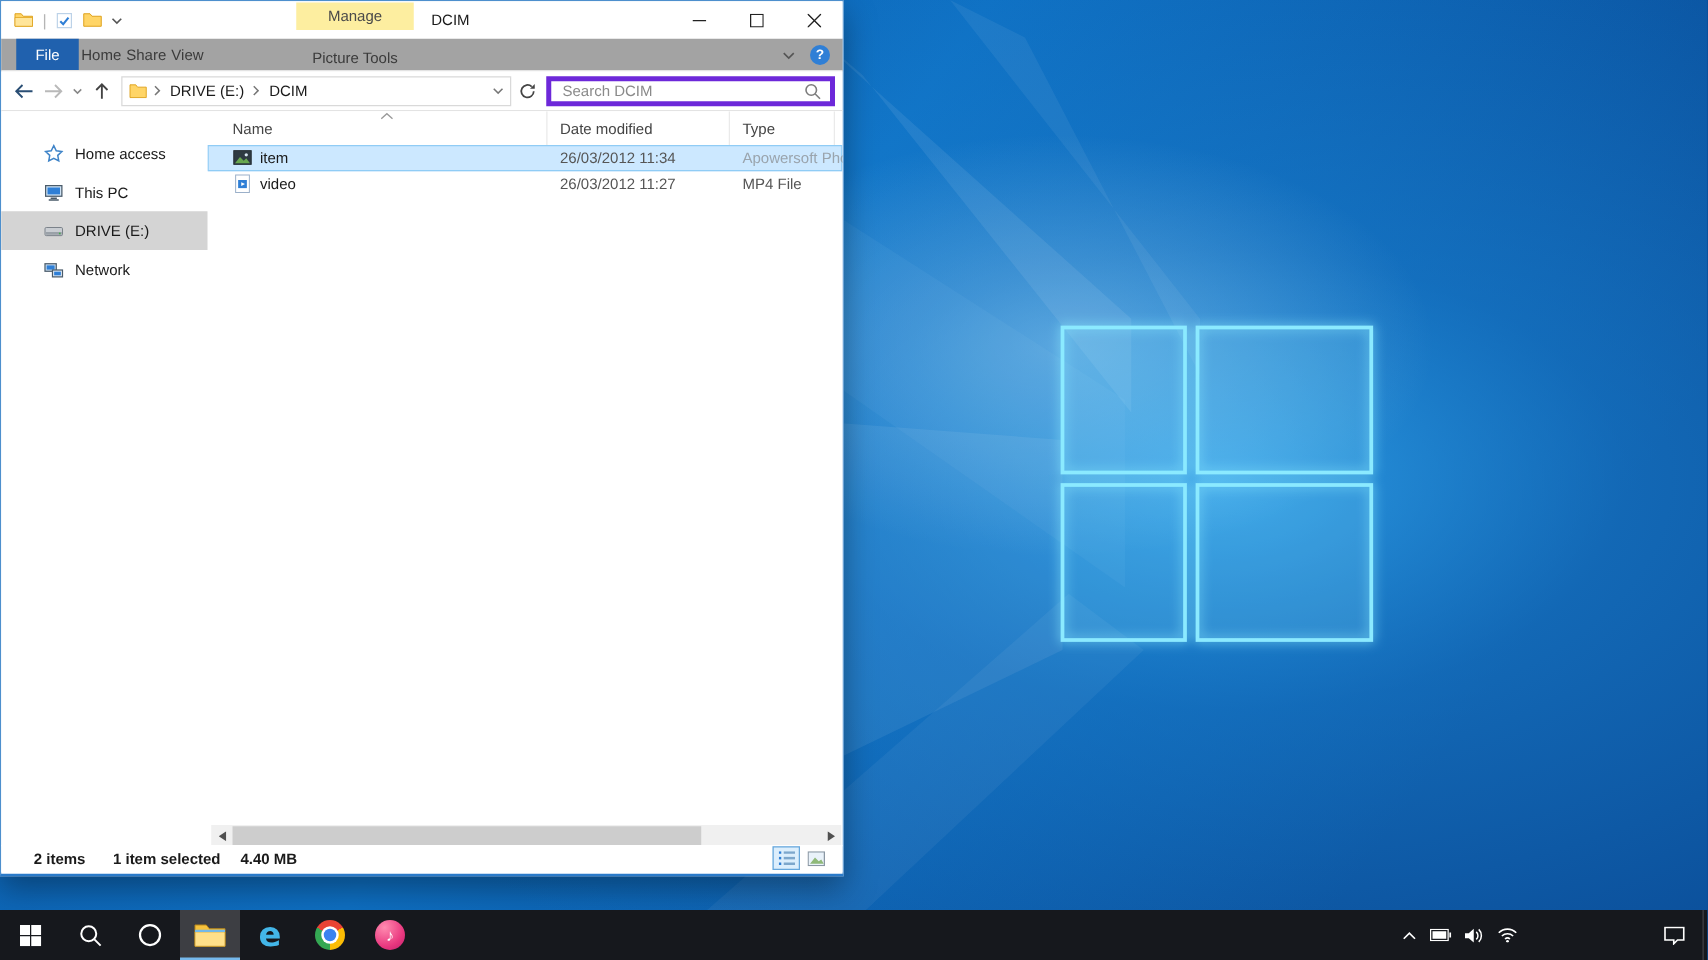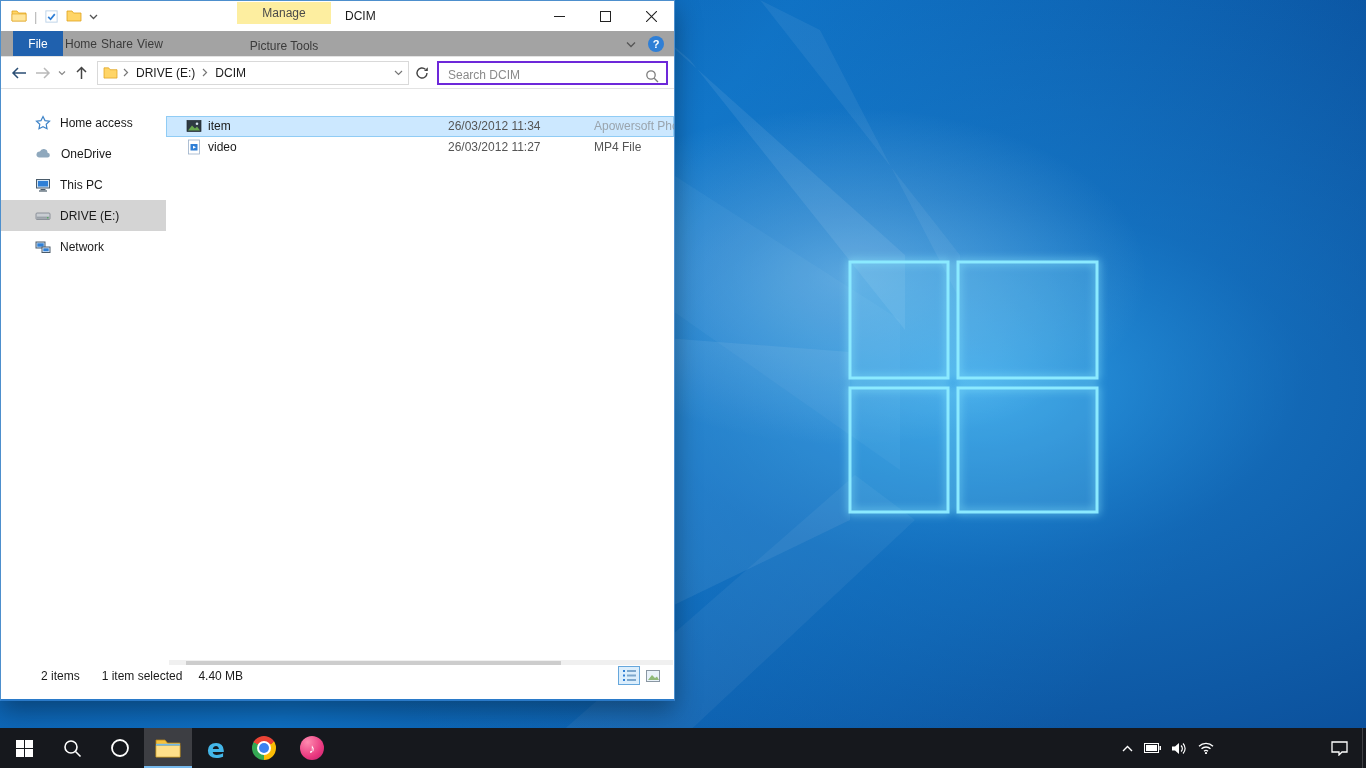--- a/index.html
+++ b/index.html
@@ -50,21 +50,21 @@
   .nav-btn { width:24px; height:24px; display:flex; align-items:center; justify-content:center; }
   .nav-btn.small { width:14px; }
   .addressbox {
     height:24px; border:1px solid #d9d9d9; flex:0 0 312px; display:flex; align-items:center;
     padding:0 5px; gap:5px; margin-left:4px; background:#fff;
   }
   .crumb { padding:0 2px; white-space:nowrap; }
   .addr-spacer { flex:1; }
   .refresh-btn { width:26px; height:24px; display:flex; align-items:center; justify-content:center; }
   .searchbox {
-    height:24px; border:2px solid #6d28d9; flex:1; display:flex; align-items:flex-end;
+    height:24px; border:4px solid #6d28d9; flex:1; display:flex; align-items:center;
     padding:0 7px; margin-left:2px; background:#fff;
   }
   .searchbox input { border:0; outline:0; flex:1; font-size:12px; font-family:inherit; color:#333; background:transparent; min-width:0; }
   .searchbox input::placeholder { color:#8a8a8a; opacity:1; }
 
   .bodyarea { position:absolute; top:88px; left:0; right:0; bottom:22px; background:#fff; }
   .sidebar { position:absolute; left:0; top:0; bottom:0; width:165px; padding-top:18px; }
   .side-item { height:31px; display:flex; align-items:center; gap:9px; padding-left:34px; color:#1a1a1a; cursor:default; }
   .side-item.selected { background:#d4d4d4; }
   .side-label { white-space:nowrap; }
@@ -84,21 +84,21 @@
   .f-name { position:absolute; left:42px; top:3px; }
   .f-date { position:absolute; left:282px; top:3px; color:#555; }
   .f-type { position:absolute; left:428px; top:3px; color:#555; white-space:nowrap; }
   .f-type.muted { color:#9aa4ad; }
 
   .hscroll { position:absolute; left:3px; right:1px; bottom:0; height:17px; background:#f0f0f0; }
   .sb-arrow { position:absolute; top:0; width:17px; height:17px; display:flex; align-items:center; justify-content:center; }
   .sb-arrow.left { left:0; } .sb-arrow.right { right:0; }
   .sb-thumb { position:absolute; left:17px; top:1px; width:375px; height:15px; background:#cdcdcd; }
 
-  .statusbar { position:absolute; left:0; right:0; bottom:12px; height:22px; background:#fff; display:flex; align-items:center; padding-left:40px; }
+  .statusbar { position:absolute; left:0; right:0; bottom:1px; height:22px; background:#fff; display:flex; align-items:center; padding-left:26px;font-weight:bold; }
   .sb-count { margin-right:22px; }
   .sb-sel { margin-right:16px; }
   .view-btns { position:absolute; right:10px; top:1px; display:flex; gap:2px; }
   .vb { width:22px; height:19px; display:flex; align-items:center; justify-content:center; border:1px solid transparent; }
   .vb.active { border-color:#66a7dc; background:#dceefc; }
 
   
   .taskbar { position:absolute; left:0; bottom:0; width:1366px; height:40px; background:#16181d; z-index:3; display:flex; }
   .tb-btn { width:48px; height:40px; display:flex; align-items:center; justify-content:center; }
   .tb-btn.active { background:rgba(255,255,255,0.17); box-shadow:inset 0 -2px 0 #76b9ed; }
@@ -292,28 +292,20 @@
       <div class="side-item">
         <span>
           <svg width="16" height="16" viewBox="0 0 16 16">
               <path d="M8 1.5l2 4.1 4.5.6-3.3 3.1.8 4.4L8 11.6l-4 2.1.8-4.4L1.5 6.2 6 5.6z" fill="none" stroke="#3f84c8" stroke-width="1.2"></path>
             </svg>
         </span>
         <span class="side-label">Home access</span>
       </div>
       <div class="side-item">
         <span>
-          <svg width="17" height="16" viewBox="0 0 17 16">
-              <path d="M4 11.5h8.3a2.4 2.4 0 0 0 .3-4.8A4 4 0 0 0 4.9 5.6 2.6 2.6 0 0 0 4 11.5z" fill="#8fa8bd"></path>
-            </svg>
-        </span>
-        <span class="side-label">OneDrive</span>
-      </div>
-      <div class="side-item">
-        <span>
           <svg width="16" height="16" viewBox="0 0 16 16">
               <rect x="1.5" y="2.5" width="13" height="8.5" fill="#cfe3f5" stroke="#4a5b6a" stroke-width="1"></rect>
               <rect x="3" y="4" width="10" height="5.5" fill="#2f7fd6"></rect>
               <rect x="5.5" y="12" width="5" height="1.2" fill="#4a5b6a"></rect>
               <rect x="4" y="13.4" width="8" height="1.2" fill="#4a5b6a"></rect>
             </svg>
         </span>
         <span class="side-label">This PC</span>
       </div>
       <div class="side-item selected">
@@ -333,20 +325,30 @@
               <rect x="2.3" y="4.3" width="6.4" height="3.4" fill="#2f7fd6"></rect>
               <rect x="7" y="8" width="8" height="5.5" fill="#e8f1fa" stroke="#4a5b6a" stroke-width="1"></rect>
               <rect x="8.3" y="9.3" width="5.4" height="3" fill="#2f7fd6"></rect>
             </svg>
         </span>
         <span class="side-label">Network</span>
       </div>
     </div>
 
     <div class="filepane">
+      <div class="colheads">
+        <span class="sort-ind">
+          <svg width="11" height="6" viewBox="0 0 11 6">
+              <path d="M1 5l4.5-4L10 5" fill="none" stroke="#9a9a9a" stroke-width="1.1"></path>
+            </svg>
+        </span>
+        <div class="ch ch-name">Name</div>
+        <div class="ch ch-date">Date modified</div>
+        <div class="ch ch-type">Type</div>
+      </div>
       <div class="rows">
         <div class="frow selected">
           <span class="f-ico">
             <svg width="16" height="16" viewBox="0 0 16 16">
                 <rect x="1" y="2.5" width="14" height="11" fill="#2e3a42" stroke="#20292f" stroke-width="0.7"></rect>
                 <polygon points="2,12.5 6,7.5 9,10.5 11,8.5 14,12.5" fill="#69a84f"></polygon>
                 <circle cx="11" cy="5.8" r="1.3" fill="#d8e6f2"></circle>
               </svg>
           </span>
           <span class="f-name">item</span>

